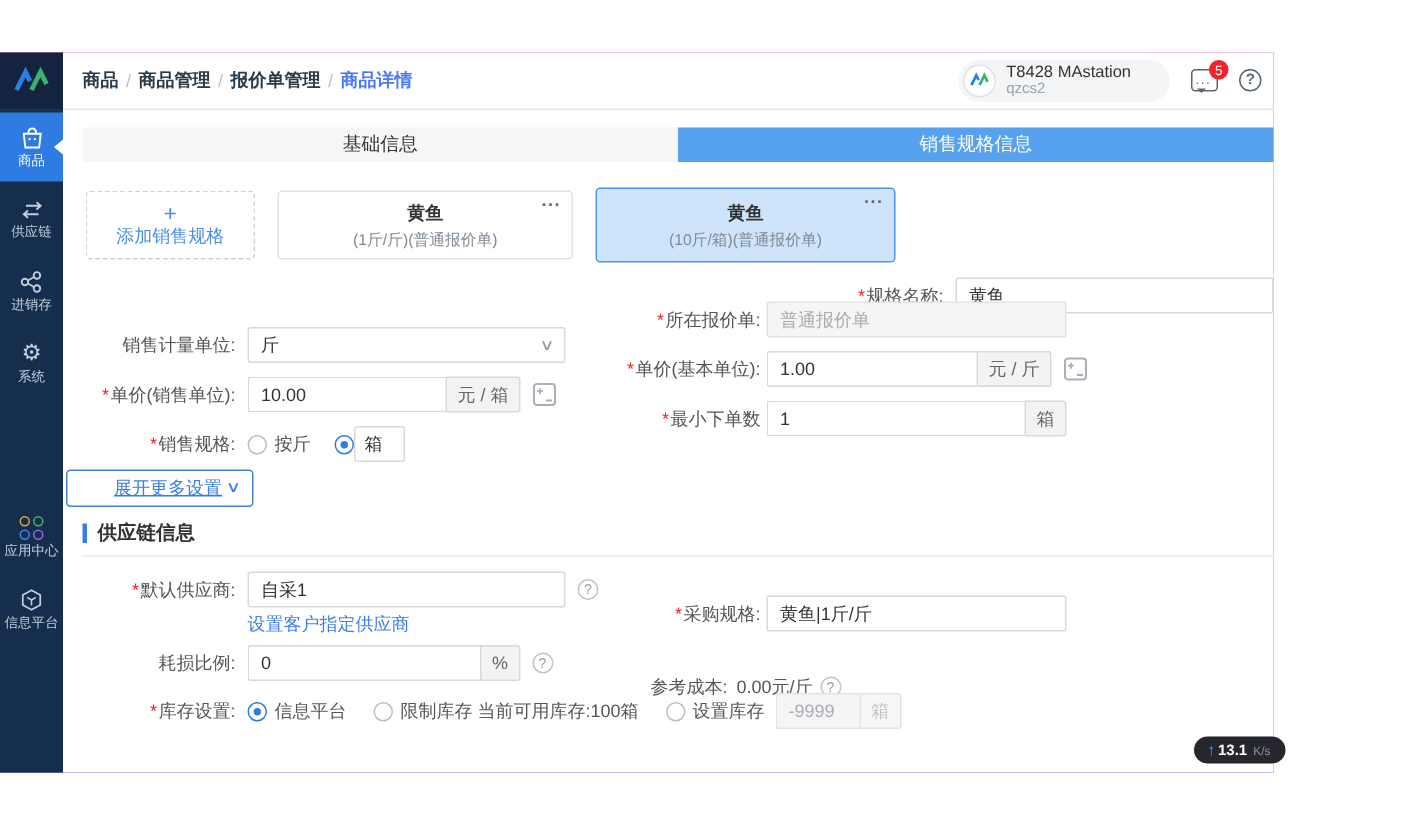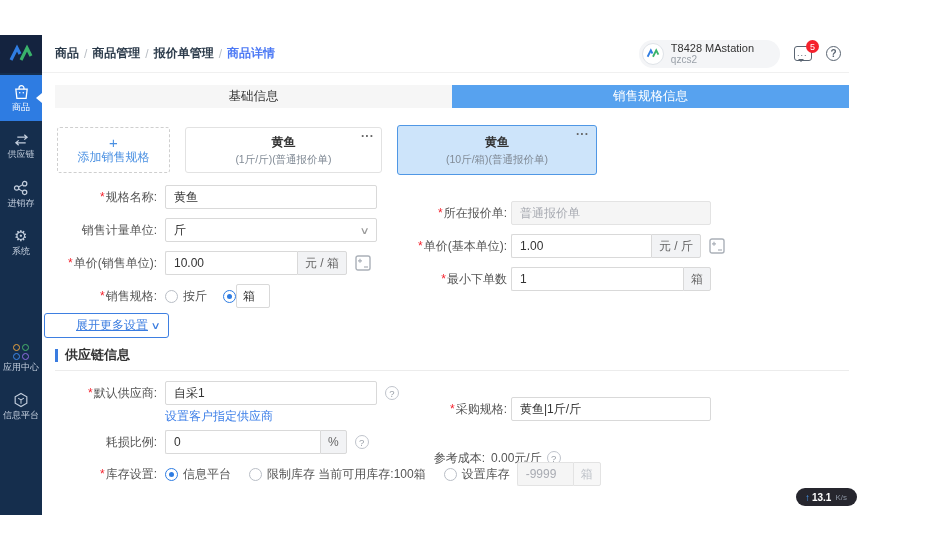--- a/index.html
+++ b/index.html
@@ -1,17 +1,17 @@
 <!DOCTYPE html>
 <html><head>
 <meta charset="utf-8">
 <style>
   * { margin:0; padding:0; box-sizing:border-box; }
   html,body { width:946px; height:547px; background:#fff; font-family:"Liberation Sans","DejaVu Sans",sans-serif; overflow:hidden; }
-  .app { position:absolute; top:35px; left:0; width:849px; height:480px; background:#a21caf; border-bottom:5px solid #3b82f6; }
+  .app { position:absolute; top:35px; left:0; width:849px; height:480px; background:#a21caf; border-bottom:2px solid #3b82f6; }
 
   
   .logo { position:absolute; top:0; left:0; width:42px; height:38px; background:#14233f; display:flex; align-items:center; justify-content:center; }
   .topbar { position:absolute; top:0; left:42px; right:0; height:38px; background:#fff; border-bottom:1px solid #f0f0f0; display:flex; align-items:center; padding:0 8px 0 13px; }
   .crumbs { display:flex; align-items:center; gap:5px; font-size:12px; color:#2b3a4a; font-weight:600; }
   .crumbs .sep { color:#b9bec4; font-weight:400; }
   .crumbs .cur { color:#4c79f5; font-weight:600; }
   .top-right { margin-left:auto; display:flex; align-items:center; gap:14px; }
   .userpill { display:flex; align-items:center; gap:7px; background:#f4f5f7; border-radius:15px; height:28px; padding:0 26px 0 3px; }
   .avatar { width:22px; height:22px; border-radius:50%; background:#fff; border:1px solid #dfe3e8; display:flex; align-items:center; justify-content:center; }
@@ -207,21 +207,21 @@
       </div>
       <div class="card sel">
         <span class="more">...</span>
         <span class="ttl">黄鱼</span>
         <span class="sub">(10斤/箱)(普通报价单)</span>
       </div>
     </div>
 
 
     
-    <div class="row" style="margin-top:10px;">
+    <div class="row" style="margin-top:10px;justify-content:flex-end;">
       <span class="lbl"><i class="req" style="font-style:normal">*</i><span>规格名称:</span></span>
       <input class="ipt" style="width: 212px;" value="黄鱼">
       <span class="rcol">
         <span class="rlbl"><i class="req" style="font-style:normal">*</i><span>所在报价单:</span></span>
         <input class="ipt dis" disabled="" style="width: 200px;" value="普通报价单">
       </span>
     </div>
 
     
     <div class="row">

